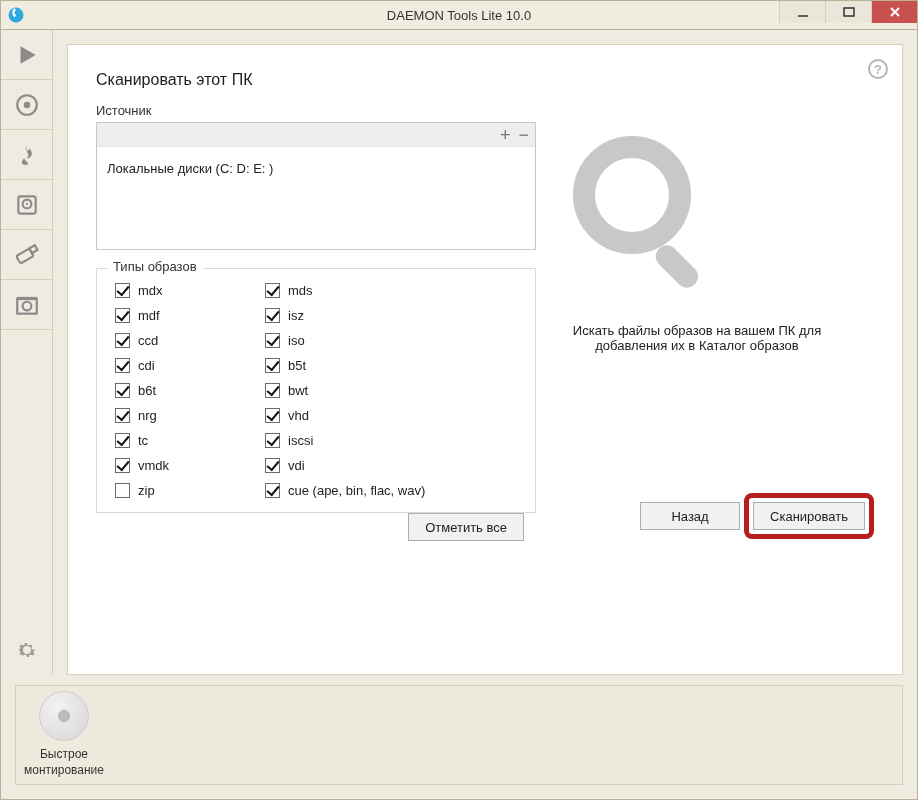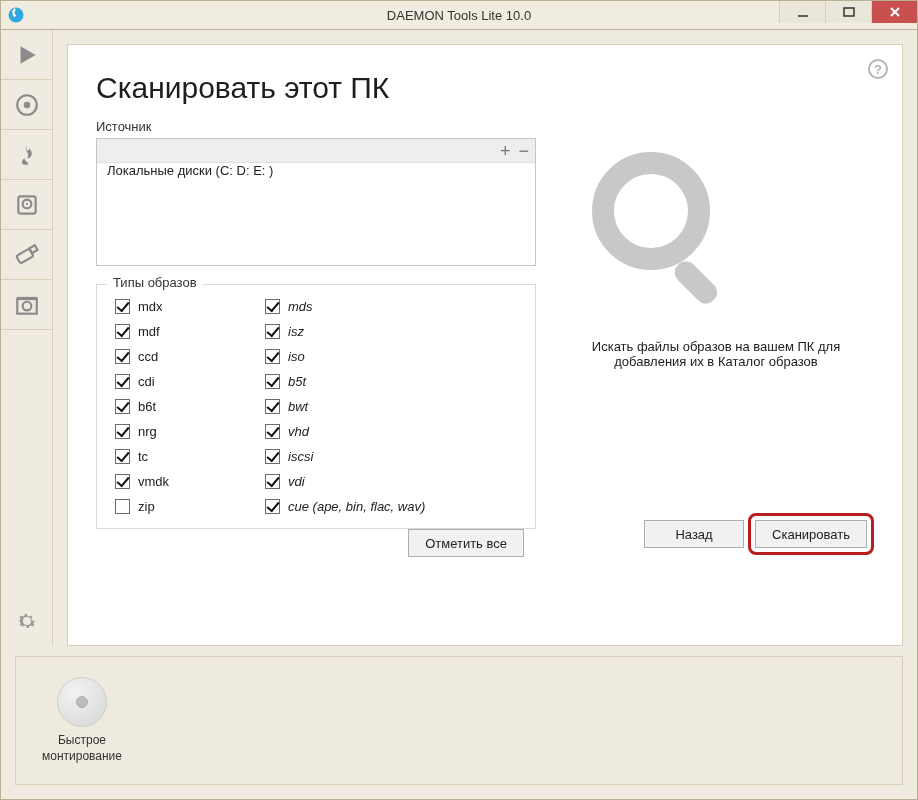--- a/index.html
+++ b/index.html
@@ -75,55 +75,55 @@
     padding: 20px 28px 18px 28px;
   }
   .help-icon {
     position: absolute; top: 14px; right: 14px;
     width: 20px; height: 20px;
     border: 2px solid #b4b4b4; border-radius: 50%;
     color: #b4b4b4; font-weight: bold;
     display: flex; align-items: center; justify-content: center;
     font-size: 13px;
   }
-  .page-title { font-size: 30px; color: #1e1e1e; margin: 6px 0 14px 0; }
-  .columns { display: flex; gap: 40px; }
+  .page-title { font-size: 16px; color: #1e1e1e; margin: 6px 0 14px 0; }
+  .columns { display: flex; gap: 21px; }
   .col-left { width: 440px; }
   .col-right { flex: 1; display: flex; flex-direction: column; align-items: flex-start; }
 
   .field-label { font-size: 13px; color: #333; margin-bottom: 4px; }
   .source-box {
     border: 1px solid #c7c7c7;
     height: 128px;
     background: #fff;
     display: flex; flex-direction: column;
   }
   .source-header {
     height: 24px; background: #eeeeee;
     border-bottom: 1px solid #e1e1e1;
     display: flex; align-items: center; justify-content: flex-end;
     padding-right: 6px; gap: 8px;
   }
   .src-btn { color: #757575; font-size: 18px; line-height: 1; cursor: pointer; font-weight: 300; }
-  .source-body { padding: 0 10px; font-size: 13px; color: #222; }
+  .source-body { padding: 14px 10px; font-size: 13px; color: #222; }
 
   .fieldset {
     border: 1px solid #d9d9d9;
     margin-top: 18px;
     padding: 8px 13px 14px 18px;
     position: relative;
   }
   .fieldset-legend {
     position: absolute; top: -10px; left: 10px;
     background: #fff; padding: 0 6px;
     font-size: 13px; color: #333;
   }
   .cb-grid { display: flex; gap: 0; }
   .cb-col { flex: 0 0 150px; display: flex; flex-direction: column; gap: 10px; margin-top: 6px;}
-  .cb-col.wide { flex: 1; font-style: italic; }
+  .cb-col.wide { flex: 1; }
   .cb-row { display: flex; align-items: flex-end; gap: 8px; font-size: 13px; color: #222; }
   .chk {
     width: 15px; height: 15px; border: 1px solid #6b6b6b; background: #fff;
     display: inline-flex; align-items: center; justify-content: center;
   }
   .chk.checked::after {
     content: ""; width: 10px; height: 5px;
     border-left: 2px solid #111; border-bottom: 2px solid #111;
     transform: rotate(-50deg); margin-top: -3px;
   }
@@ -141,33 +141,32 @@
   .btn {
     min-width: 108px; height: 28px; padding: 0 16px;
     background: #f1f1f1; border: 1px solid #aeaeae;
     font-size: 13px; color: #222;
     display: inline-flex; align-items: center; justify-content: center;
     cursor: pointer;
   }
   .btn-group { display: flex; gap: 4px; align-items: center; }
   .btn-highlight {
     padding: 4px;
-    border: 3px solid #b91c1c;
+    border: 5px solid #b91c1c;
     border-radius: 8px;
   }
 
   
   .footer {
-    height: 129px;
+    height: 100px;
     margin: 14px;
     margin-top: 10px;
     background: #efeaDE;
     border: 1px solid #d7cfb8;
     display: flex; align-items: center;
-    padding-left: 18px;
   }
   .qm {
     display: flex; flex-direction: column; align-items: center; gap: 6px;
     width: 96px;
   }
   .qm-icon {
     width: 50px; height: 50px; border-radius: 50%;
     background: radial-gradient(circle at 35% 30%, #f2f2f2, #d6d6d6);
     border: 1px solid #ccc; position: relative;
   }

